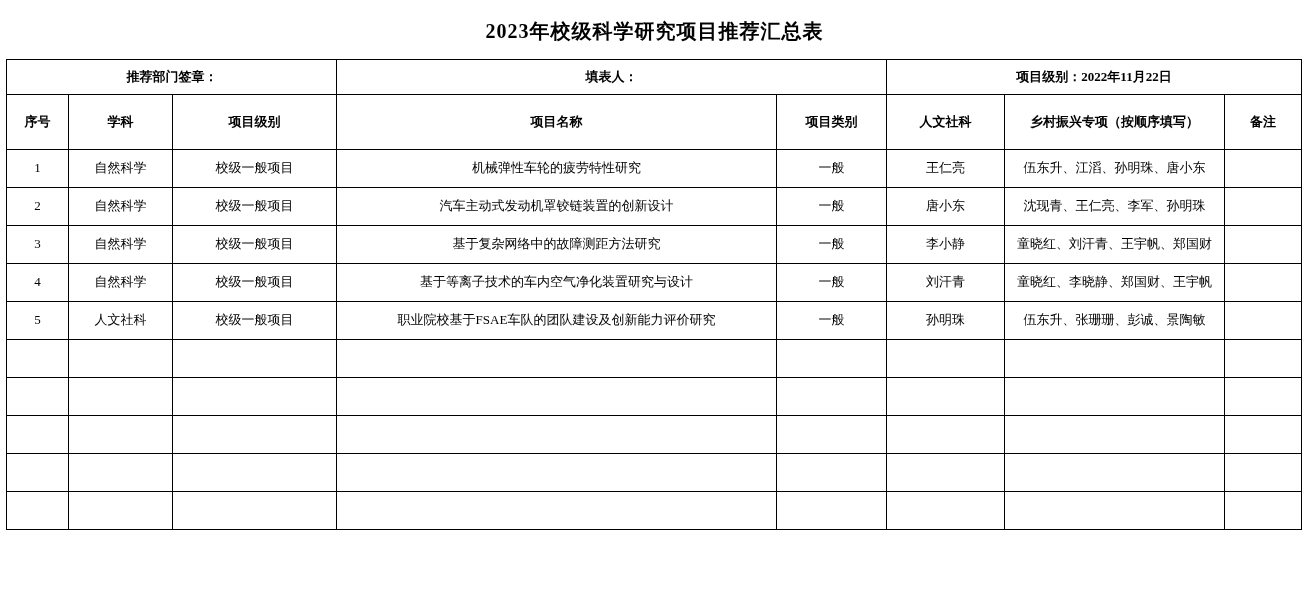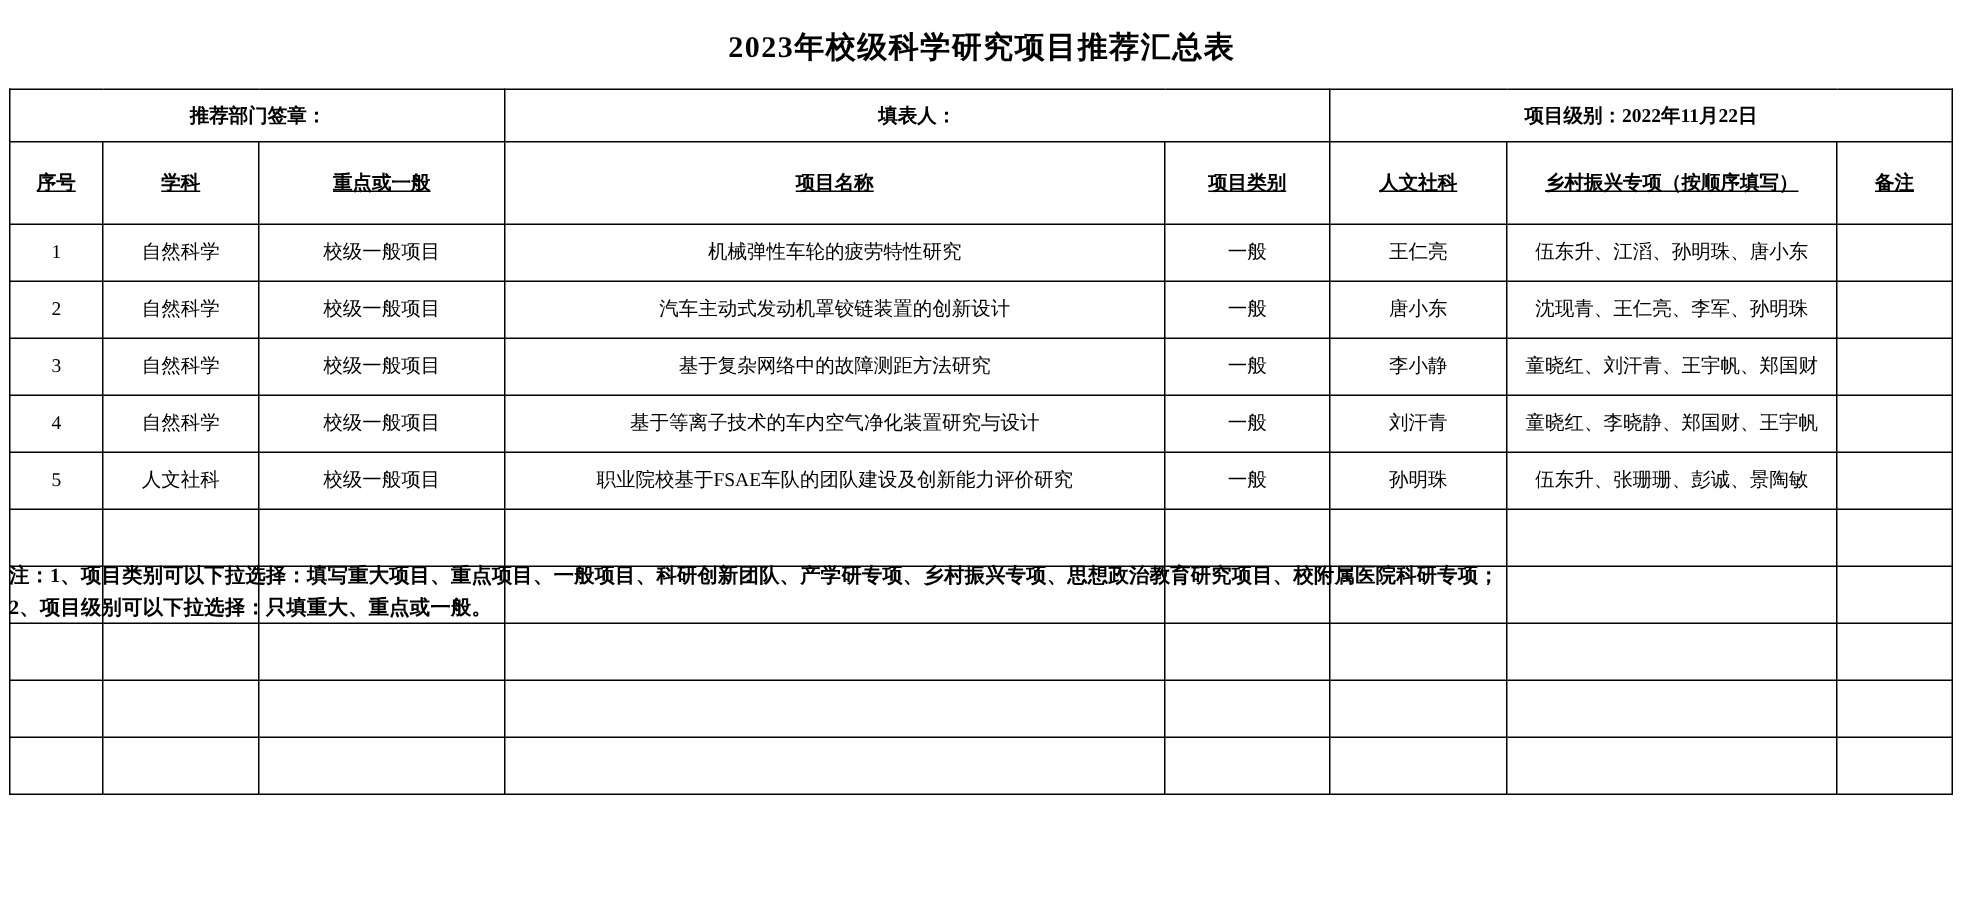--- a/index.html
+++ b/index.html
@@ -58,21 +58,20 @@
     text-align: center;
   }
   .meta-right {
     text-align: center;
   }
   .hdr td {
     font-weight: bold;
     font-size: 15px;
     height: 50px;
     line-height: 1.2;
-    text-decoration: underline;
   }
   .body-row td {
     height: 33px;
   }
   .empty-row td {
     height: 33px;
   }
   .notes {
     position: absolute;
     left: 6px;
@@ -115,21 +114,21 @@
     <tbody>
       <tr class="meta-row">
         <td colspan="3" class="meta-left">推荐部门签章：</td>
         <td colspan="2" class="meta-center">填表人：</td>
         <td colspan="3" class="meta-right">项目级别：2022年11月22日</td>
       </tr>
 
       <tr class="hdr">
         <td>序号</td>
         <td>学科</td>
-        <td>重点或一般</td>
+        <td>项目级别</td>
         <td>项目名称</td>
         <td>项目类别</td>
         <td>人文社科</td>
         <td>乡村振兴专项（按顺序填写）</td>
         <td>备注</td>
       </tr>
 
       <tr class="body-row">
         <td>1</td>
         <td>自然科学</td>
@@ -231,18 +230,14 @@
         <td></td>
         <td></td>
         <td></td>
         <td></td>
         <td></td>
         <td></td>
       </tr>
     </tbody>
   </table>
 
-  <div class="notes">
-    <div>注：1、项目类别可以下拉选择：填写重大项目、重点项目、一般项目、科研创新团队、产学研专项、乡村振兴专项、思想政治教育研究项目、校附属医院科研专项；</div>
-    <div>2、项目级别可以下拉选择：只填重大、重点或一般。</div>
-  </div>
 
 </div>
 
 </body></html>

